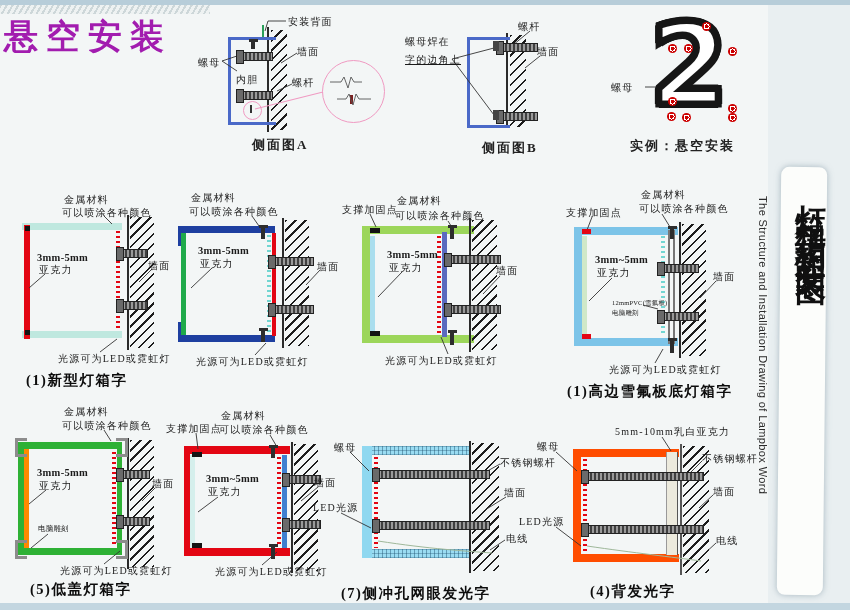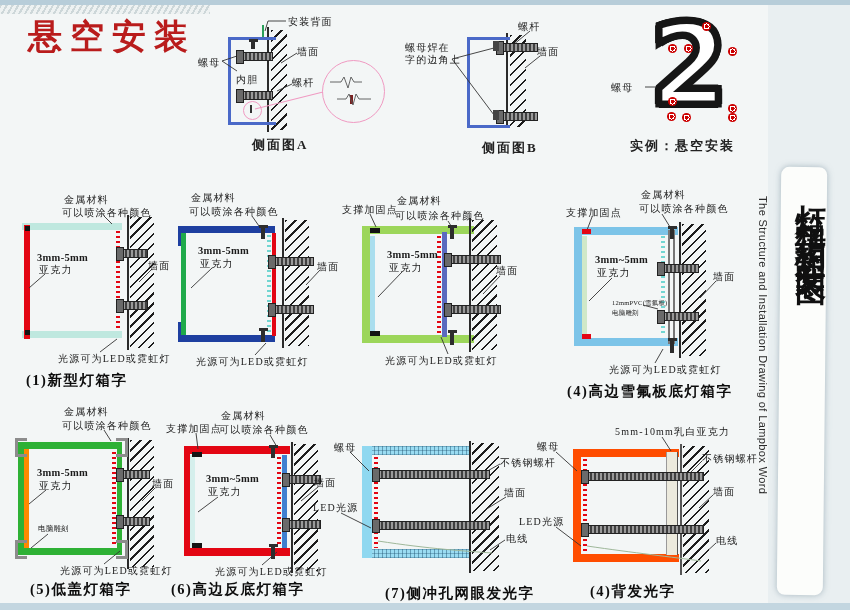--- a/index.html
+++ b/index.html
@@ -32,22 +32,22 @@
   .brk{position:absolute;width:9px;height:13px;border:3px solid #8c8c8c;z-index:4;background:transparent;}
   .brk.r0{border-right:none;} .brk.l0{border-left:none;}
   .cbrk{position:absolute;border:3px solid #4a69c8;border-right:none;z-index:3;}
   .pcirc{position:absolute;border:1.5px solid #f09ac2;border-radius:50%;z-index:3;}
   .digit{position:absolute;z-index:5;font-family:"DejaVu Sans",sans-serif;font-weight:800;
          font-size:112px;line-height:102px;color:#fff;-webkit-text-stroke:7px #161616;
          text-shadow:-3px -3px 0 #161616,3px -3px 0 #161616,-3px 3px 0 #161616,3px 3px 0 #161616,
                      -4px 0 0 #161616,4px 0 0 #161616,0 -4px 0 #161616,0 4px 0 #161616;}
   .dot2{position:absolute;width:9px;height:9px;border-radius:50%;z-index:7;
         background:radial-gradient(circle at 50% 50%,#cc0000 0 2px,#fff 2px 3px,#cc0000 3px 4.5px);}
-  .title-cn{position:absolute;left:28px;top:14px;font:bold 34px "Liberation Sans",sans-serif;
-            color:#b91c1c;letter-spacing:8px;z-index:6;}
+  .title-cn{position:absolute;left:4px;top:14px;font:bold 34px "Liberation Sans",sans-serif;
+            color:#a21caf;letter-spacing:8px;z-index:6;}
   .title-en{position:absolute;left:16px;top:64px;font:15px "Liberation Sans",sans-serif;
             color:#1a1a1a;letter-spacing:1px;z-index:6;}
   .side-card{position:absolute;left:779px;top:167px;width:46px;height:428px;background:#fcfdfb;
              border-radius:8px;box-shadow:0 0 6px rgba(110,135,150,.55);transform:rotate(.6deg);z-index:4;}
   .side-cn{position:absolute;left:789px;top:180px;height:414px;writing-mode:vertical-rl;
            font:bold 31px "Liberation Serif",serif;letter-spacing:9px;color:#101010;z-index:6;}
   .side-en{position:absolute;left:757px;top:196px;height:412px;writing-mode:vertical-rl;
            font:11px "Liberation Sans",sans-serif;color:#2a2a2a;letter-spacing:.4px;z-index:6;}
   .mesh{background:#9adcf2;
         background-image:repeating-linear-gradient(90deg,rgba(30,80,110,.45) 0 1px,transparent 1px 4px),
@@ -84,22 +84,22 @@
   <div class="capA" style="left:252px;top:136px;">侧面图A</div>
 
   <div class="cbrk" style="left:467px;top:37px;width:40px;height:85px;"></div>
   <div class="wline" style="left:506px;top:33px;height:95px;"></div>
   <div class="hatch" style="left:510px;top:35px;width:16px;height:92px;"></div>
   <div class="rod" style="left:498px;top:43px;width:38px;"></div>
   <div class="rod" style="left:498px;top:112px;width:38px;"></div>
   <div class="bar" style="left:493px;top:41px;width:6px;height:10px;background:#444;z-index:4;"></div>
   <div class="bar" style="left:493px;top:110px;width:6px;height:10px;background:#444;z-index:4;"></div>
   <div class="lbl" style="left:518px;top:20px;">螺杆</div>
-  <div class="lbl" style="left:405px;top:41px;">螺母焊在</div>
-  <div class="lbl" style="left:405px;top:53px;">字的边角上</div>
+  <div class="lbl" style="left:405px;top:35px;">螺母焊在</div>
+  <div class="lbl" style="left:405px;top:53px;text-decoration:underline;">字的边角上</div>
   <div class="lbl" style="left:537px;top:45px;">墙面</div>
   <div class="capA" style="left:482px;top:139px;">侧面图B</div>
 
   <div class="digit" style="left:650px;top:14px;">2</div>
   <div class="dot2" style="left:702px;top:22px;"></div>
   <div class="dot2" style="left:668px;top:44px;"></div>
   <div class="dot2" style="left:684px;top:44px;"></div>
   <div class="dot2" style="left:728px;top:47px;"></div>
   <div class="dot2" style="left:668px;top:97px;"></div>
   <div class="dot2" style="left:667px;top:112px;"></div>
@@ -186,21 +186,21 @@
   <div class="rod" style="left:659px;top:312px;width:38px;"></div>
   <div class="lbl" style="left:566px;top:206px;">支撑加固点</div>
   <div class="lbl" style="left:641px;top:188px;">金属材料</div>
   <div class="lbl" style="left:639px;top:202px;">可以喷涂各种颜色</div>
   <div class="lbl num" style="left:595px;top:254px;">3mm~5mm</div>
   <div class="lbl" style="left:597px;top:266px;">亚克力</div>
   <div class="lbl sm" style="left:612px;top:299px;">12mmPVC(雪氟板)</div>
   <div class="lbl sm" style="left:612px;top:309px;">电脑雕刻</div>
   <div class="lbl" style="left:713px;top:270px;">墙面</div>
   <div class="lbl" style="left:609px;top:363px;">光源可为LED或霓虹灯</div>
-  <div class="cap" style="left:567px;top:382px;">(4)高边雪氟板底灯箱字</div>
+  <div class="cap" style="left:567px;top:382px;">(1)高边雪氟板底灯箱字</div>
 
   <div class="bar" style="left:18px;top:442px;width:104px;height:7px;background:#2eb135;"></div>
   <div class="bar" style="left:18px;top:548px;width:104px;height:7px;background:#2eb135;"></div>
   <div class="bar" style="left:18px;top:442px;width:6px;height:113px;background:#2eb135;"></div>
   <div class="bar" style="left:117px;top:442px;width:5px;height:113px;background:#2eb135;"></div>
   <div class="bar" style="left:24px;top:449px;width:5px;height:99px;background:#ff8a00;"></div>
   <div class="brk r0" style="left:15px;top:438px;"></div>
   <div class="brk l0" style="left:116px;top:438px;"></div>
   <div class="brk r0" style="left:15px;top:540px;"></div>
   <div class="brk l0" style="left:116px;top:540px;"></div>
@@ -232,36 +232,35 @@
   <div class="hatch" style="left:294px;top:444px;width:24px;height:127px;"></div>
   <div class="rod" style="left:284px;top:475px;width:35px;"></div>
   <div class="rod" style="left:284px;top:520px;width:35px;"></div>
   <div class="lbl" style="left:166px;top:422px;">支撑加固点</div>
   <div class="lbl" style="left:221px;top:409px;">金属材料</div>
   <div class="lbl" style="left:219px;top:423px;">可以喷涂各种颜色</div>
   <div class="lbl num" style="left:206px;top:473px;">3mm~5mm</div>
   <div class="lbl" style="left:208px;top:485px;">亚克力</div>
   <div class="lbl" style="left:314px;top:476px;">墙面</div>
   <div class="lbl" style="left:215px;top:565px;">光源可为LED或霓虹灯</div>
-  <div class="cap" style="left:171px;top:580px;">(6)高边反底灯箱字</div>
 
   <div class="bar mesh" style="left:362px;top:446px;width:108px;height:9px;"></div>
   <div class="bar mesh" style="left:362px;top:549px;width:108px;height:9px;"></div>
   <div class="bar" style="left:362px;top:446px;width:10px;height:112px;background:#8fd8f0;"></div>
   <div class="dots" style="left:374px;top:457px;height:91px;"></div>
   <div class="wline" style="left:469px;top:441px;height:132px;"></div>
   <div class="hatch" style="left:472px;top:443px;width:27px;height:128px;"></div>
   <div class="rod" style="left:374px;top:470px;width:114px;"></div>
   <div class="rod" style="left:374px;top:521px;width:114px;"></div>
   <div class="lbl" style="left:334px;top:441px;">螺母</div>
   <div class="lbl" style="left:313px;top:501px;">LED光源</div>
   <div class="lbl" style="left:500px;top:456px;">不锈钢螺杆</div>
   <div class="lbl" style="left:504px;top:486px;">墙面</div>
   <div class="lbl" style="left:506px;top:532px;">电线</div>
-  <div class="cap" style="left:341px;top:584px;margin-left:44px;">(7)侧冲孔网眼发光字</div>
+  <div class="cap" style="left:341px;top:584px;">(7)侧冲孔网眼发光字</div>
 
   <div class="bar" style="left:573px;top:449px;width:106px;height:8px;background:#ff4d00;"></div>
   <div class="bar" style="left:573px;top:554px;width:106px;height:8px;background:#ff4d00;"></div>
   <div class="bar" style="left:573px;top:449px;width:8px;height:113px;background:#ff4d00;"></div>
   <div class="dots" style="left:583px;top:459px;height:94px;"></div>
   <div class="bar" style="left:666px;top:452px;width:10px;height:103px;background:#eceadd;border-left:1px solid #999;border-right:1px solid #555;"></div>
   <div class="wline" style="left:680px;top:444px;height:131px;background:#555;"></div>
   <div class="hatch" style="left:683px;top:446px;width:26px;height:127px;"></div>
   <div class="rod" style="left:583px;top:472px;width:119px;"></div>
   <div class="rod" style="left:583px;top:525px;width:119px;"></div>

